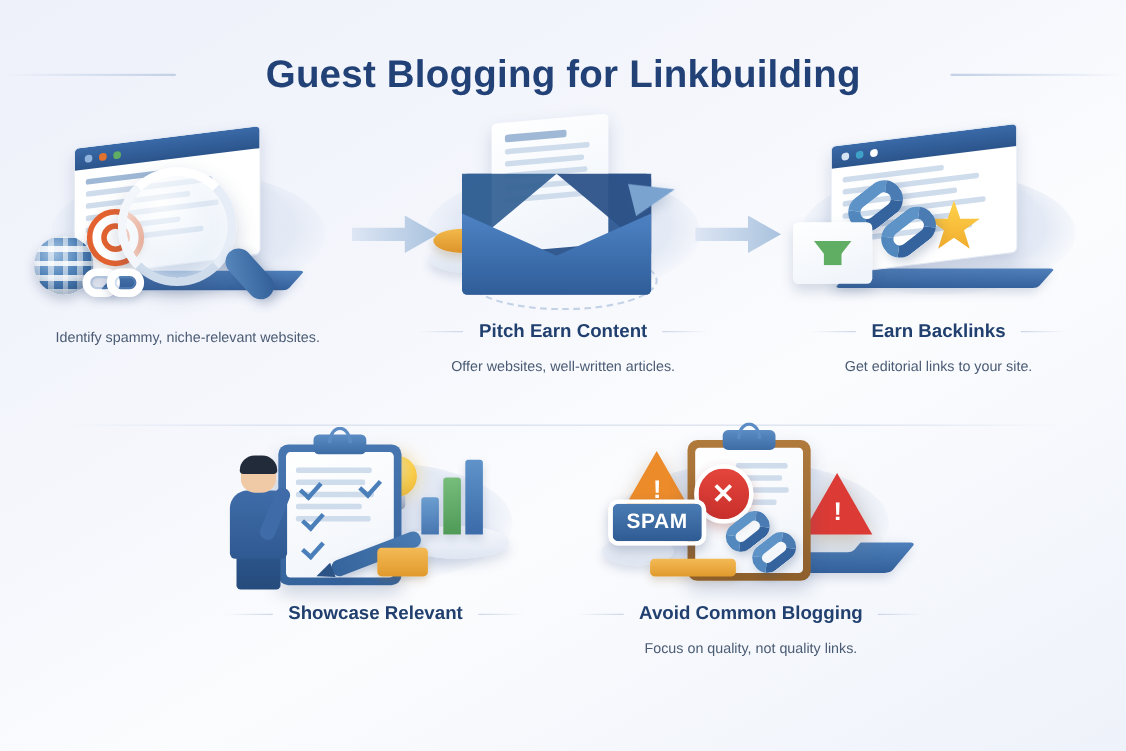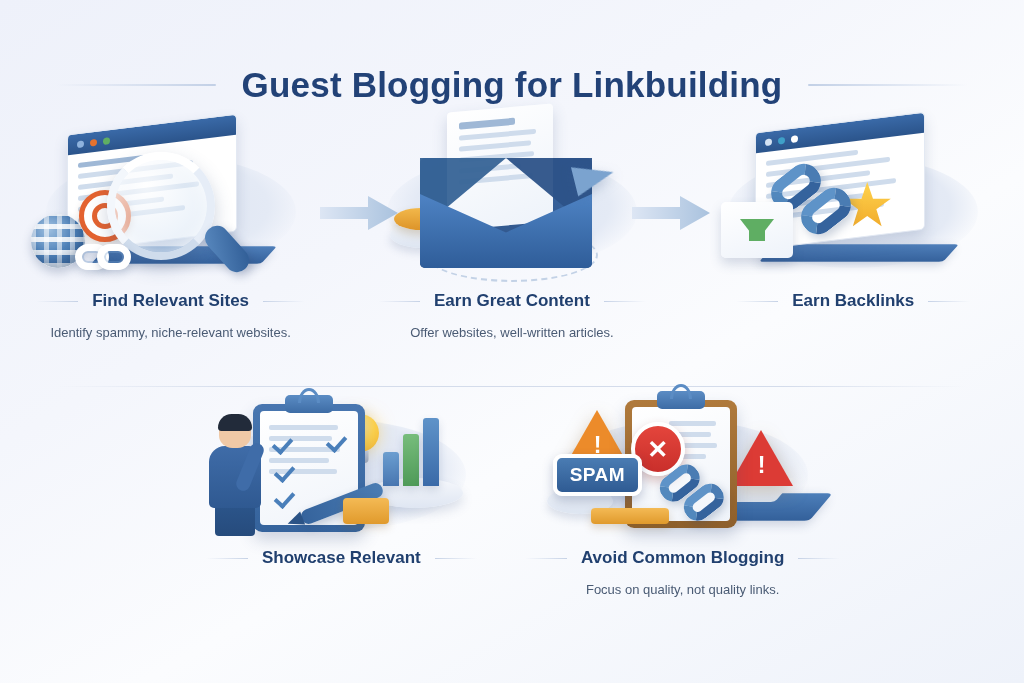--- a/index.html
+++ b/index.html
@@ -13,25 +13,25 @@
     position: relative;
   }
   .infographic {
     position: absolute;
     inset: 0;
   }
 
   
   .title-row {
     position: absolute;
-    top: 57px; left: 0; right: 0;
+    top: 40px; left: 0; right: 0;
     height: 56px;
     display: flex;
     align-items: center;
-    justify-content: center;
+    justify-content: space-between;
     gap: 26px;
   }
   .title-rule {
     height: 2px; width: 160px;
     background: linear-gradient(to right, rgba(196,209,232,0), #c2d0e6);
     border-radius: 2px;
   }
   .title-rule.right {
     background: linear-gradient(to left, rgba(196,209,232,0), #c2d0e6);
   }
@@ -542,25 +542,20 @@
         <div class="magnifier" style="left:86px; top:42px;">
           <div class="handle"></div>
         </div>
         <div class="globe" style="left:10px; top:104px;"></div>
         <div class="chain" style="left:54px; top:132px;">
             <i></i>
             <i></i>
           </div>
       </div>
       <div class="caption">
-        <div class="cap-head-row">
-          <div class="cap-rule"></div>
-          <div class="cap-title">Find Relevant Sites</div>
-          <div class="cap-rule r"></div>
-        </div>
         <div class="cap-sub">Identify spammy, niche-relevant websites.</div>
       </div>
     </div>
 
     <div class="cell">
       <div class="art">
         <div class="platter"></div>
         <div class="dash-ellipse" style="left:64px; top:118px;"></div>
         <div class="disc" style="left:28px; top:112px;"></div>
         <div class="coin" style="left:32px; top:98px;"></div>
@@ -577,21 +572,21 @@
           </div>
           <div class="env-flapL"></div>
           <div class="env-flapR"></div>
           <div class="env-front"></div>
         </div>
         <div class="paperplane" style="left:212px; top:52px; transform:rotate(-14deg);"></div>
       </div>
       <div class="caption">
         <div class="cap-head-row">
           <div class="cap-rule"></div>
-          <div class="cap-title">Earn Great Content</div>
+          <div class="cap-title">Pitch Earn Content</div>
           <div class="cap-rule r"></div>
         </div>
         <div class="cap-sub">Offer websites, well-written articles.</div>
       </div>
     </div>
 
     <div class="cell">
       <div class="art">
         <div class="platter"></div>
         <div class="base-slab" style="left:64px; top:126px; width:184px;"></div>
@@ -618,20 +613,21 @@
         <div class="card" style="left:18px; top:92px;">
           <div class="dl-arrow"></div>
         </div>
       </div>
       <div class="caption">
         <div class="cap-head-row">
           <div class="cap-rule"></div>
           <div class="cap-title">Earn Backlinks</div>
           <div class="cap-rule r"></div>
         </div>
+        <div class="cap-sub">Get editorial links to your site.</div>
       </div>
     </div>
   </div>
 
   <div class="section-divider"></div>
 
   <div class="row row-bottom">
 
     <div class="cell">
       <div class="art">

